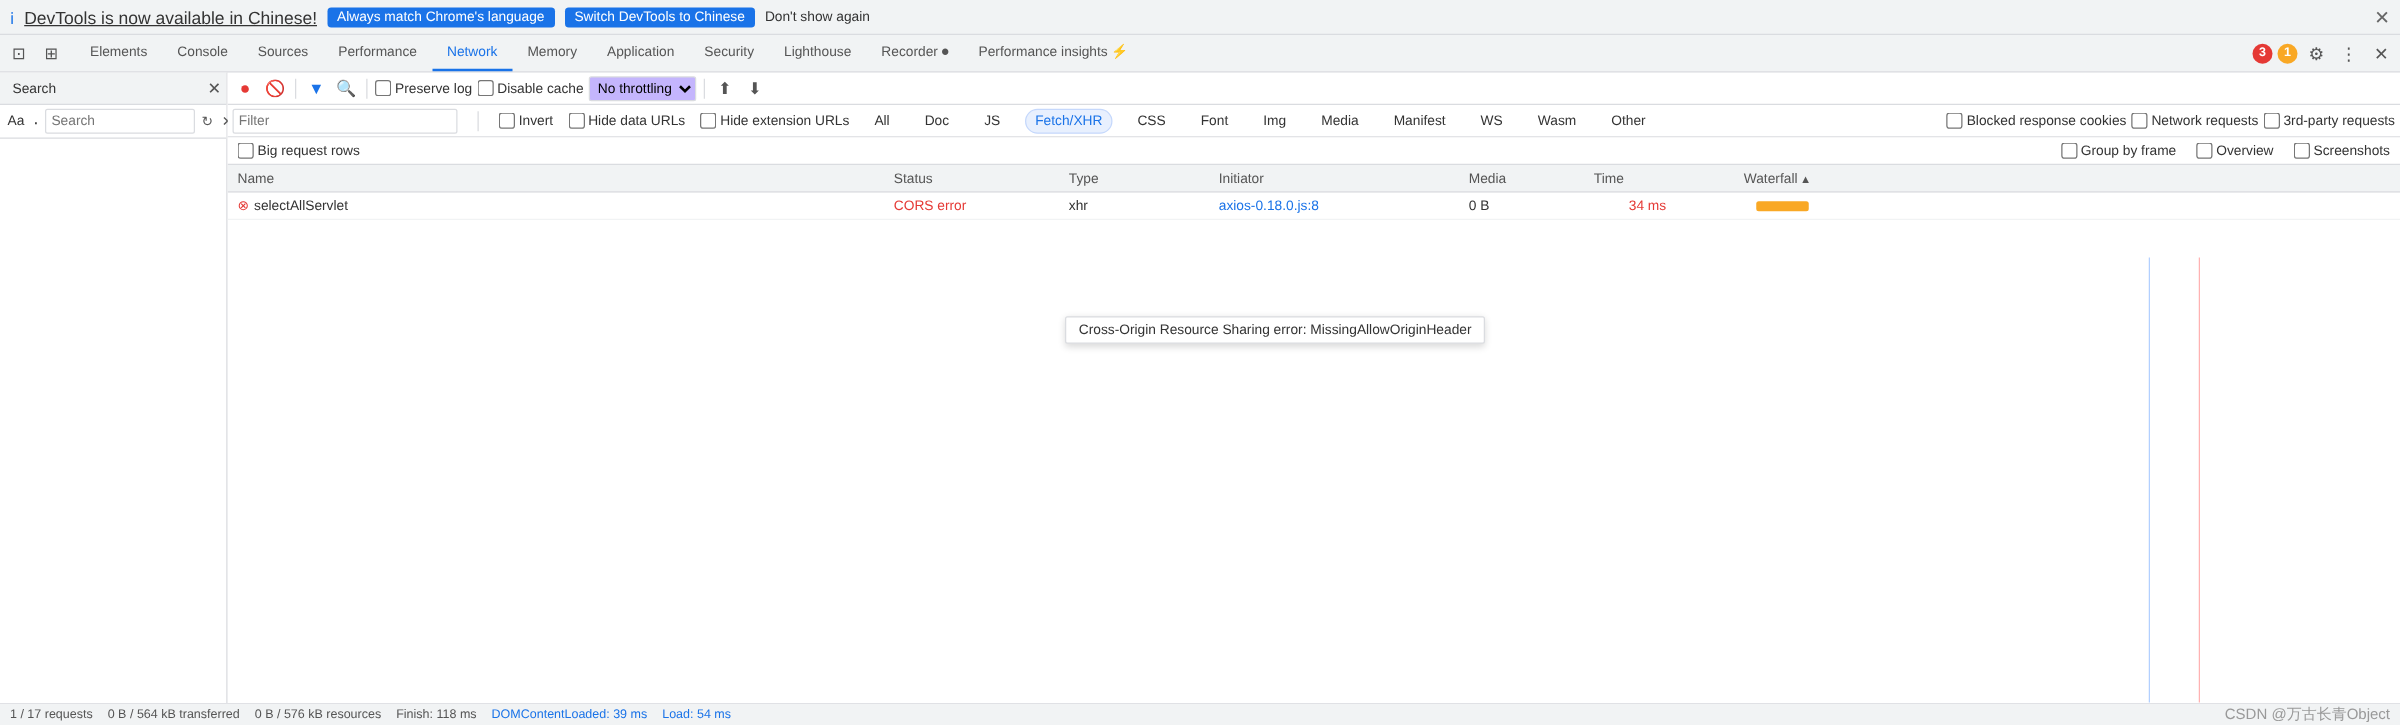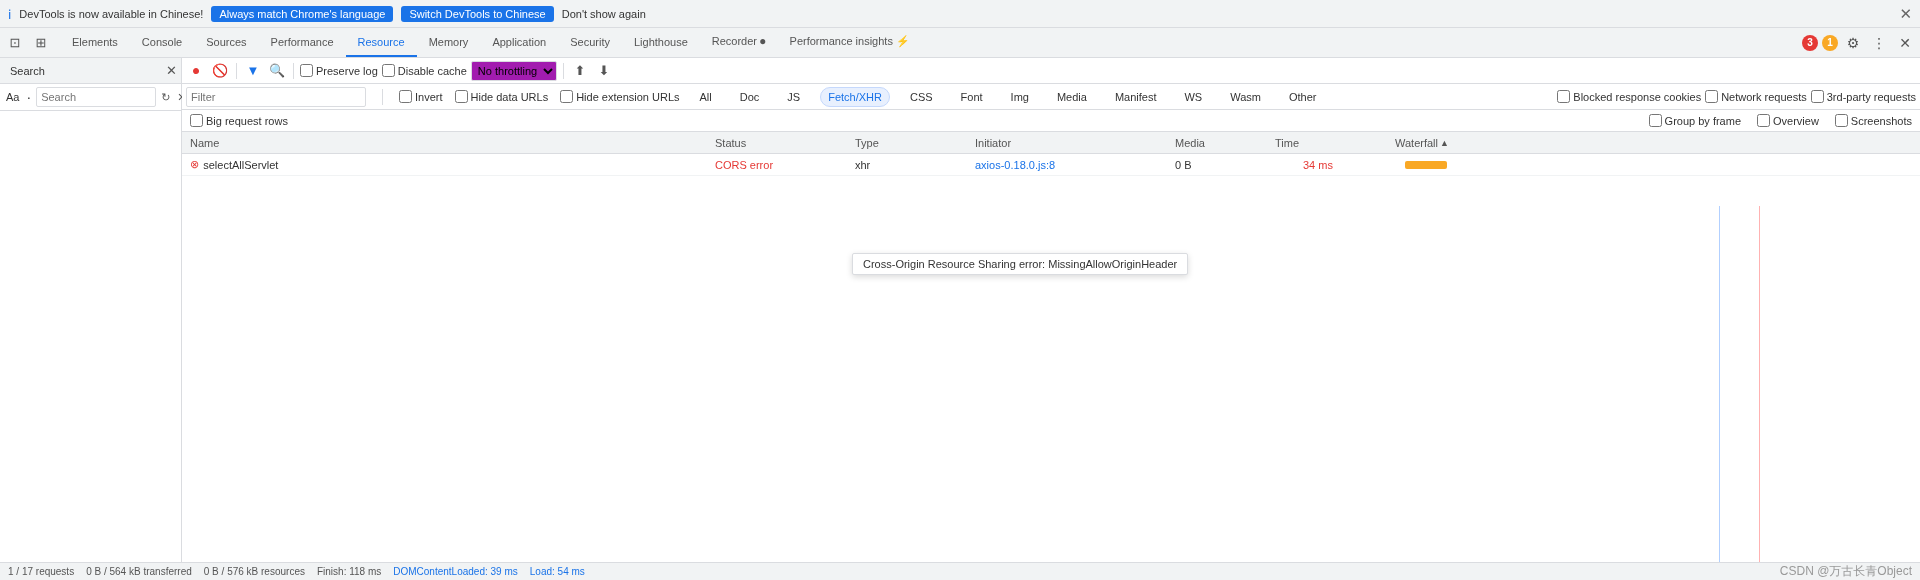--- a/index.html
+++ b/index.html
@@ -9,21 +9,21 @@
     #notification-bar {
       display: flex;
       align-items: center;
       padding: 4px 8px;
       background: #f1f3f4;
       border-bottom: 1px solid #dadce0;
       height: 28px;
       gap: 8px;
     }
     .notif-icon { color: #1a73e8; font-size: 13px; }
-    .notif-text { font-size: 11px; color: #333; }
+    .notif-text { font-size: 14px; color: #333; text-decoration: underline; }
     .notif-btn-blue {
       background: #1a73e8;
       color: #fff;
       border: none;
       border-radius: 3px;
       padding: 2px 8px;
       font-size: 11px;
       cursor: pointer;
     }
     .notif-link { color: #333; font-size: 11px; cursor: pointer; text-decoration: none; }
@@ -103,21 +103,21 @@
     .filter-input {
       width: 180px; height: 20px; border: 1px solid #dadce0; border-radius: 2px;
       font-size: 11px; padding: 0 4px; outline: none;
     }
 
     .checkbox-label { display: flex; align-items: center; gap: 3px; font-size: 11px; color: #333; cursor: pointer; white-space: nowrap; }
     .checkbox-label input { cursor: pointer; }
 
     .throttle-select {
       height: 20px; border: 1px solid #dadce0; border-radius: 2px; font-size: 11px; padding: 0 2px; outline: none;
-      background: #a21caf; cursor: pointer;
+      background: #c4b5fd; cursor: pointer; text-align: center;
     }
 
     
     #type-filter {
       display: flex;
       align-items: center;
       height: 26px;
       border-bottom: 1px solid #dadce0;
       padding: 0 4px;
       gap: 12px;
@@ -261,21 +261,21 @@
 
   <div id="tabs-bar">
     <div class="devtools-icons">
       <button class="devtools-icon-btn">⊡</button>
       <button class="devtools-icon-btn">⊞</button>
     </div>
     <div class="tab">Elements</div>
     <div class="tab">Console</div>
     <div class="tab">Sources</div>
     <div class="tab">Performance</div>
-    <div class="tab active">Resource</div>
+    <div class="tab active">Network</div>
     <div class="tab">Memory</div>
     <div class="tab">Application</div>
     <div class="tab">Security</div>
     <div class="tab">Lighthouse</div>
     <div class="tab">Recorder ⏺</div>
     <div class="tab">Performance insights ⚡</div>
     <div class="tabs-right">
       <div class="badge-red">3</div>
       <div class="badge-yellow">1</div>
       <div class="icon-gear">⚙</div>

